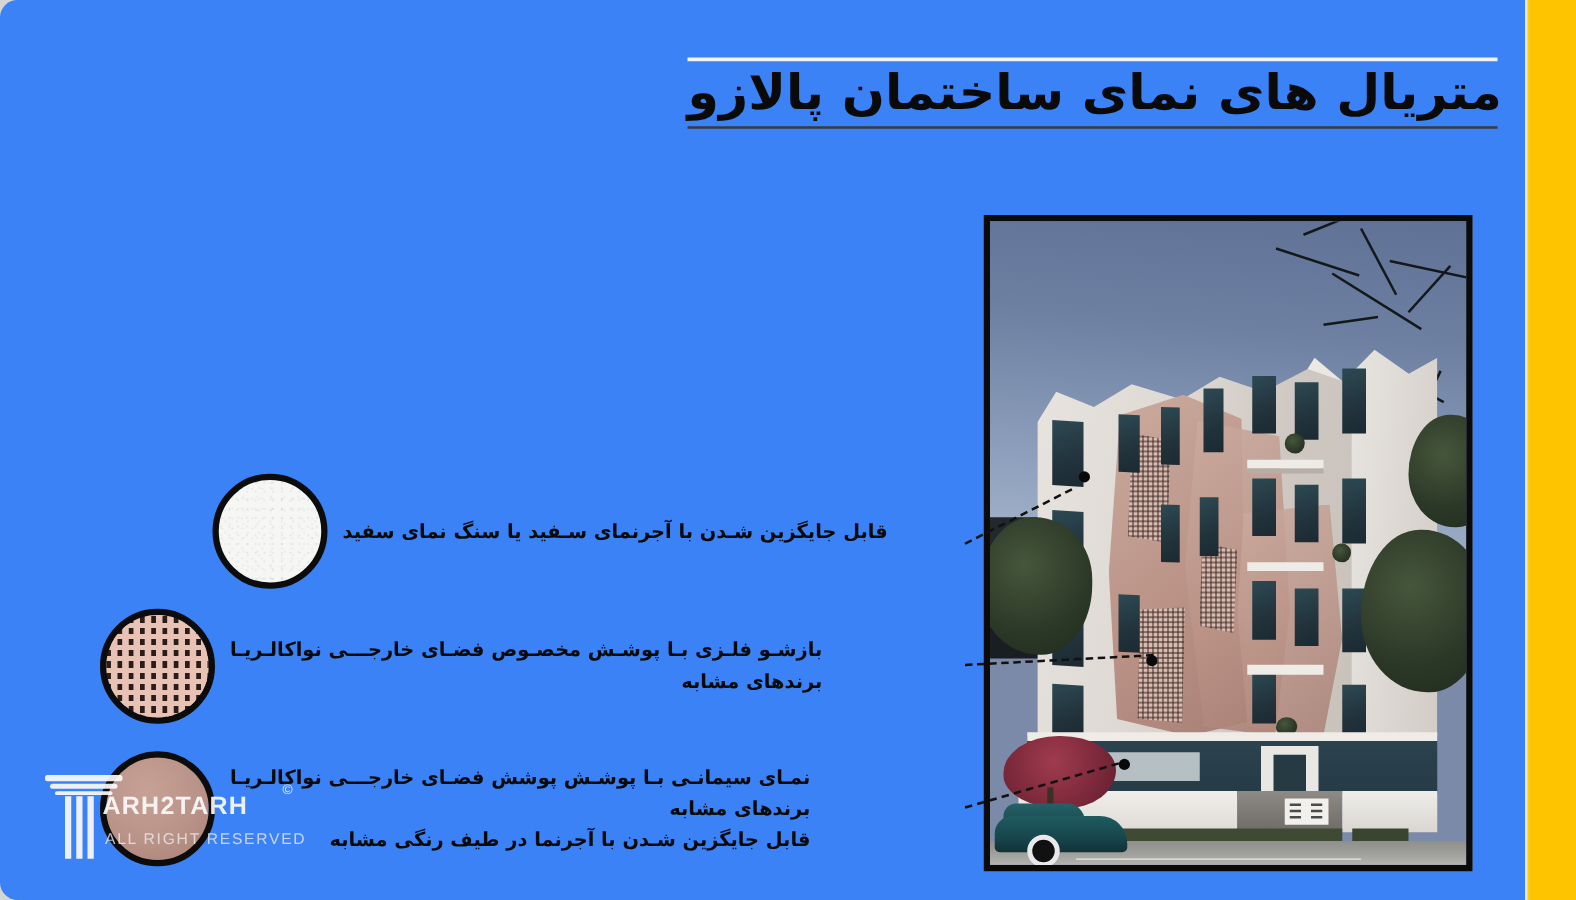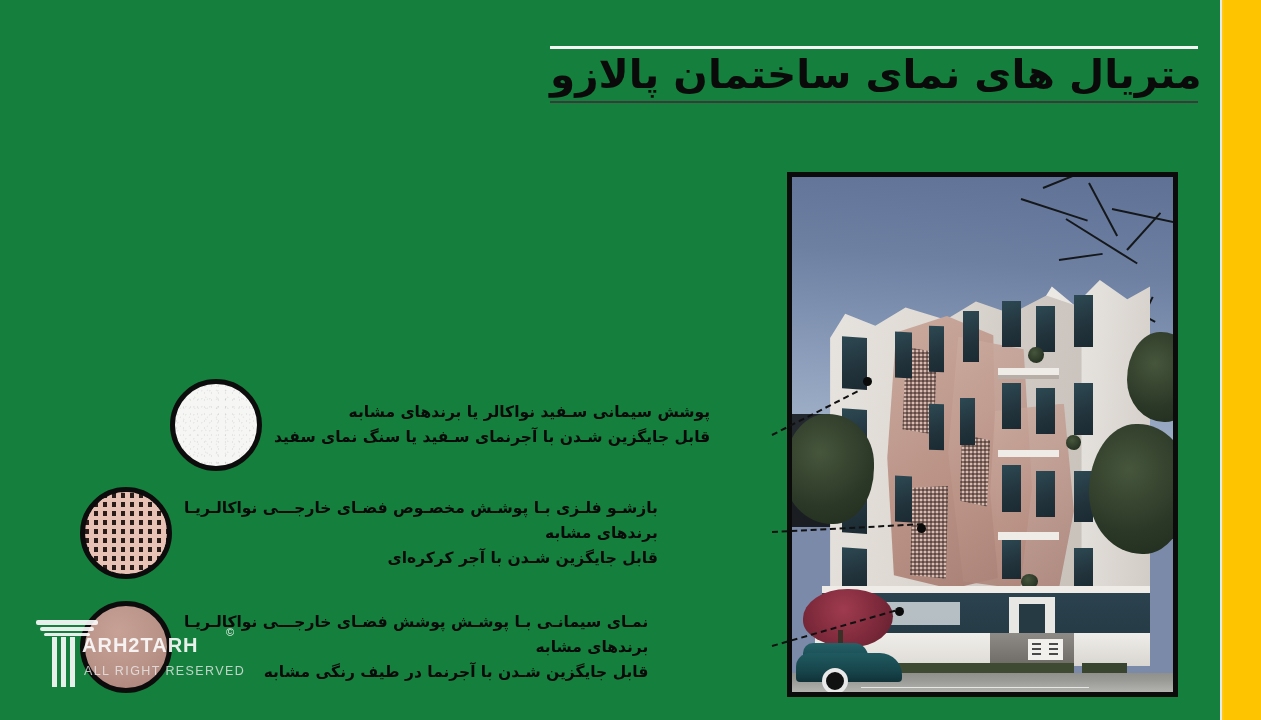--- a/index.html
+++ b/index.html
@@ -2,21 +2,21 @@
 <html lang="fa" dir="rtl"><head>
 <meta charset="utf-8">
 <title>Palazzo Facade Materials</title>
 <style>
   html,body{margin:0;padding:0;}
   body{
     width:1261px;height:720px;overflow:hidden;position:relative;
     background:#d5d5d5;
     font-family:"DejaVu Sans","Liberation Sans",sans-serif;
   }
-  .slide{position:absolute;inset:0;background:#15803d;}
+  .slide{position:absolute;inset:0;background:#3b82f6;border-radius:14px;}
 
   
   .accent-light{position:absolute;top:0;right:37px;width:4px;height:720px;background:#e8e8e8;}
   .accent-yellow{position:absolute;top:0;right:0;width:37px;height:720px;background:#ffc400;}
   .accent-yellow-soft{position:absolute;top:0;right:33px;width:6px;height:720px;background:#ffc400;opacity:.92;}
 
   
   .title-block{position:absolute;top:46px;right:63px;width:648px;text-align:left;}
   .title-rule-top{height:3px;background:#f4f4f4;width:100%;margin-bottom:1px;}
   .title-text{
@@ -278,31 +278,29 @@
 
   <div class="leader" style="left:772px;top:531px;width:151px;transform:rotate(-3deg);"></div>
   <div class="leader-dot" style="left:917px;top:524px;"></div>
 
   <div class="leader" style="left:772px;top:645px;width:128px;transform:rotate(-16deg);"></div>
   <div class="leader-dot" style="left:895px;top:607px;"></div>
 
   <div class="row" style="left:170px;top:379px;">
     <div class="swatch sw-white" style="order:2;"></div>
     <div class="row-text" style="order:1;">
-      <div>پوشش سیمانی سـفید نواکالر یا برندهای مشابه</div>
       <div>قابل جایگزین شـدن با آجرنمای سـفید یا سنگ نمای سفید</div>
     </div>
   </div>
 
   <div class="row" style="left:80px;top:487px;align-items:center;">
     <div class="swatch sw-mesh" style="order:2;"></div>
     <div class="row-text" style="order:1;">
       <div>بازشـو فلـزی بـا پوشـش مخصـوص فضـای خارجـــی نواکالـریـا</div>
       <div>برندهای  مشابه</div>
-      <div>قابل جایگزین شـدن با آجر کرکره‌ای</div>
     </div>
   </div>
 
   <div class="row" style="left:80px;top:601px;">
     <div class="swatch sw-rose" style="order:2;"></div>
     <div class="row-text" style="order:1;">
       <div>نمـای سیمانـی بـا پوشـش پوشش فضـای خارجـــی نواکالـریـا</div>
       <div>برندهای  مشابه</div>
       <div>قابل جایگزین شـدن با آجرنما در طیف رنگی مشابه</div>
     </div>

